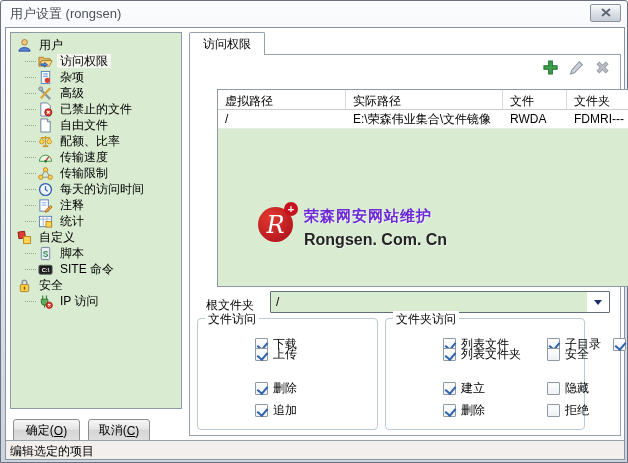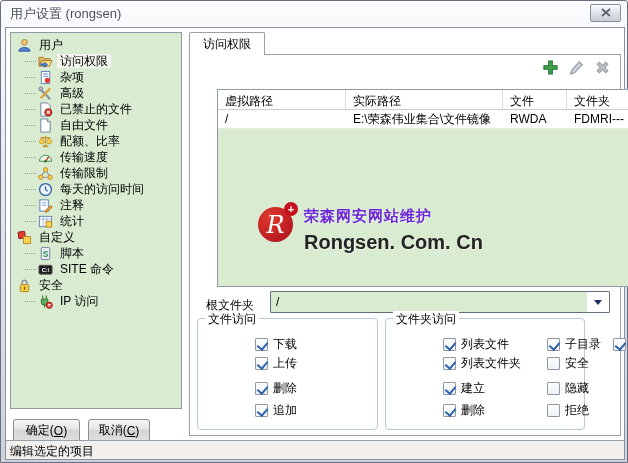--- a/index.html
+++ b/index.html
@@ -69,21 +69,21 @@
   background:radial-gradient(circle at 35% 30%, #e0392e, #a90e1b);
   display:flex; align-items:center; justify-content:center; }
 .wm-r { color:#fff; font-family:"DejaVu Serif","Liberation Serif",serif;
   font-size:24px; font-style:italic; line-height:1; }
 .wm-badge { position:absolute; right:-5px; top:-5px; width:14px; height:14px;
   border-radius:50%; background:#c6121f; color:#fff; font-size:11px; font-weight:bold;
   display:flex; align-items:center; justify-content:center; line-height:1; }
 .wm-text { margin-left:11px; }
 .wm-line1 { font-size:15px; font-weight:bold; color:#6d28d9; letter-spacing:1px;
   text-shadow:1px 1px 0 #eef4ea; }
-.wm-line2 { font-size:20px; font-weight:bold; color:#242424; margin-top:5px;
+.wm-line2 { font-size:16px; font-weight:bold; color:#242424; margin-top:5px;
   text-shadow:1px 1px 0 #eef4ea; }
 
 
 .rootfolder-label { position:absolute; left:16px; top:242px; }
 .combo { position:absolute; left:80px; top:236px; width:340px; height:22px;
   border:1px solid #62707e; border-radius:1px; background:#d9ecd2;
   display:flex; align-items:center; }
 .combo-value { flex:1; padding-left:5px; }
 .combo-btn { width:22px; align-self:stretch; background:#fff;
   display:flex; align-items:center; justify-content:center; }
@@ -95,21 +95,21 @@
 .group-title { position:absolute; top:-8px; left:7px; background:#fff; padding:0 3px; }
 .g-file { left:7px; top:263px; width:181px; height:112px;text-align:right; }
 .g-folder { left:195px; top:263px; width:200px; height:112px; }
 .ck-row { position:absolute; display:flex; align-items:center;padding-left:48px; }
 .ck-box { width:13px; height:13px; border:1px solid #8e99a3; border-radius:1px;
   background:linear-gradient(#fdfdfd,#eef2f6); position:relative; flex:0 0 auto; }
 .ck-row.checked .ck-box::after { content:""; position:absolute; left:2.5px; top:0.5px;
   width:5px; height:8px; border-right:2px solid #2f63ad; border-bottom:2px solid #2f63ad;
   transform:rotate(40deg); }
 .ck-lbl { margin-left:5px; white-space:nowrap; }
-.r0 { top:17px; } .r1 { top:36px; } .r2 { top:61px; } .r3 { top:83px; }
+.r0 { top:17px; } .r1 { top:27px; } .r2 { top:61px; } .r3 { top:83px; }
 .colA { left:9px; } .colB { left:113px; } .colC { left:179px; }
 
 
 .statusbar { position:absolute; left:0; bottom:0; width:100%; height:19px;
   background:#f2efec; border-top:1px solid #98a0a8; padding:2px 4px; }
 </style>
 </head>
 <body>
 
 <div class="window">

